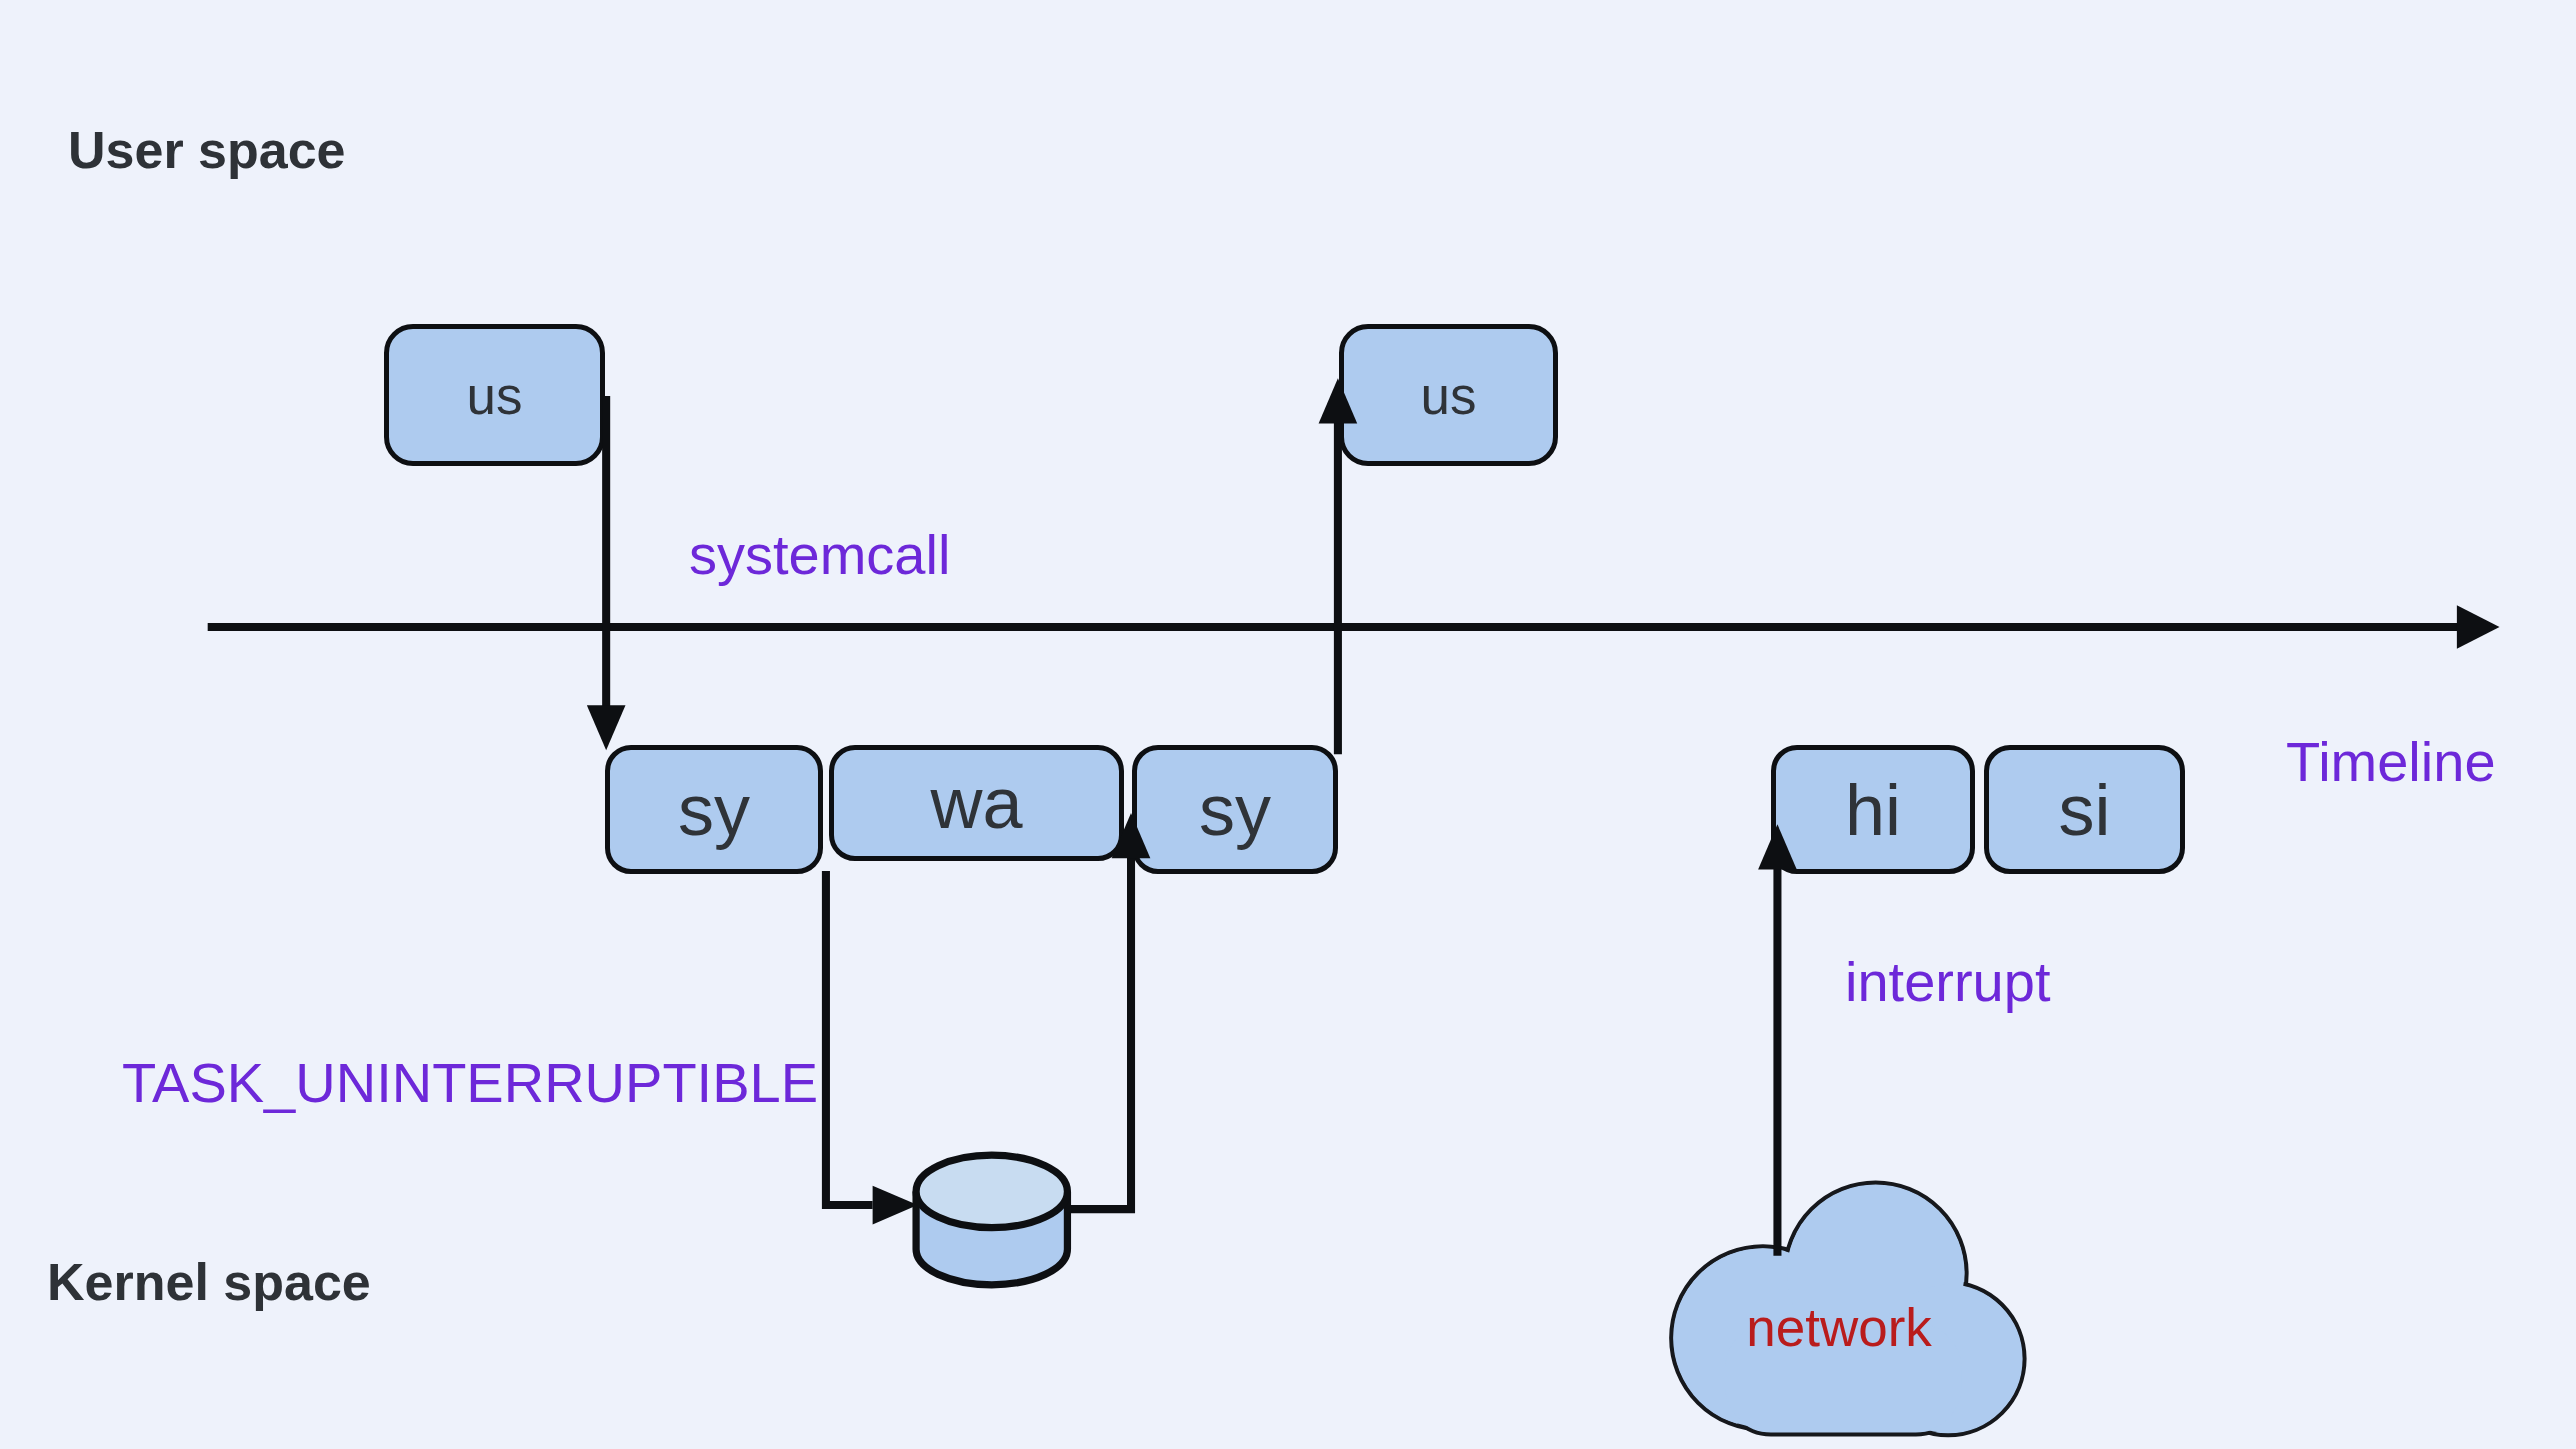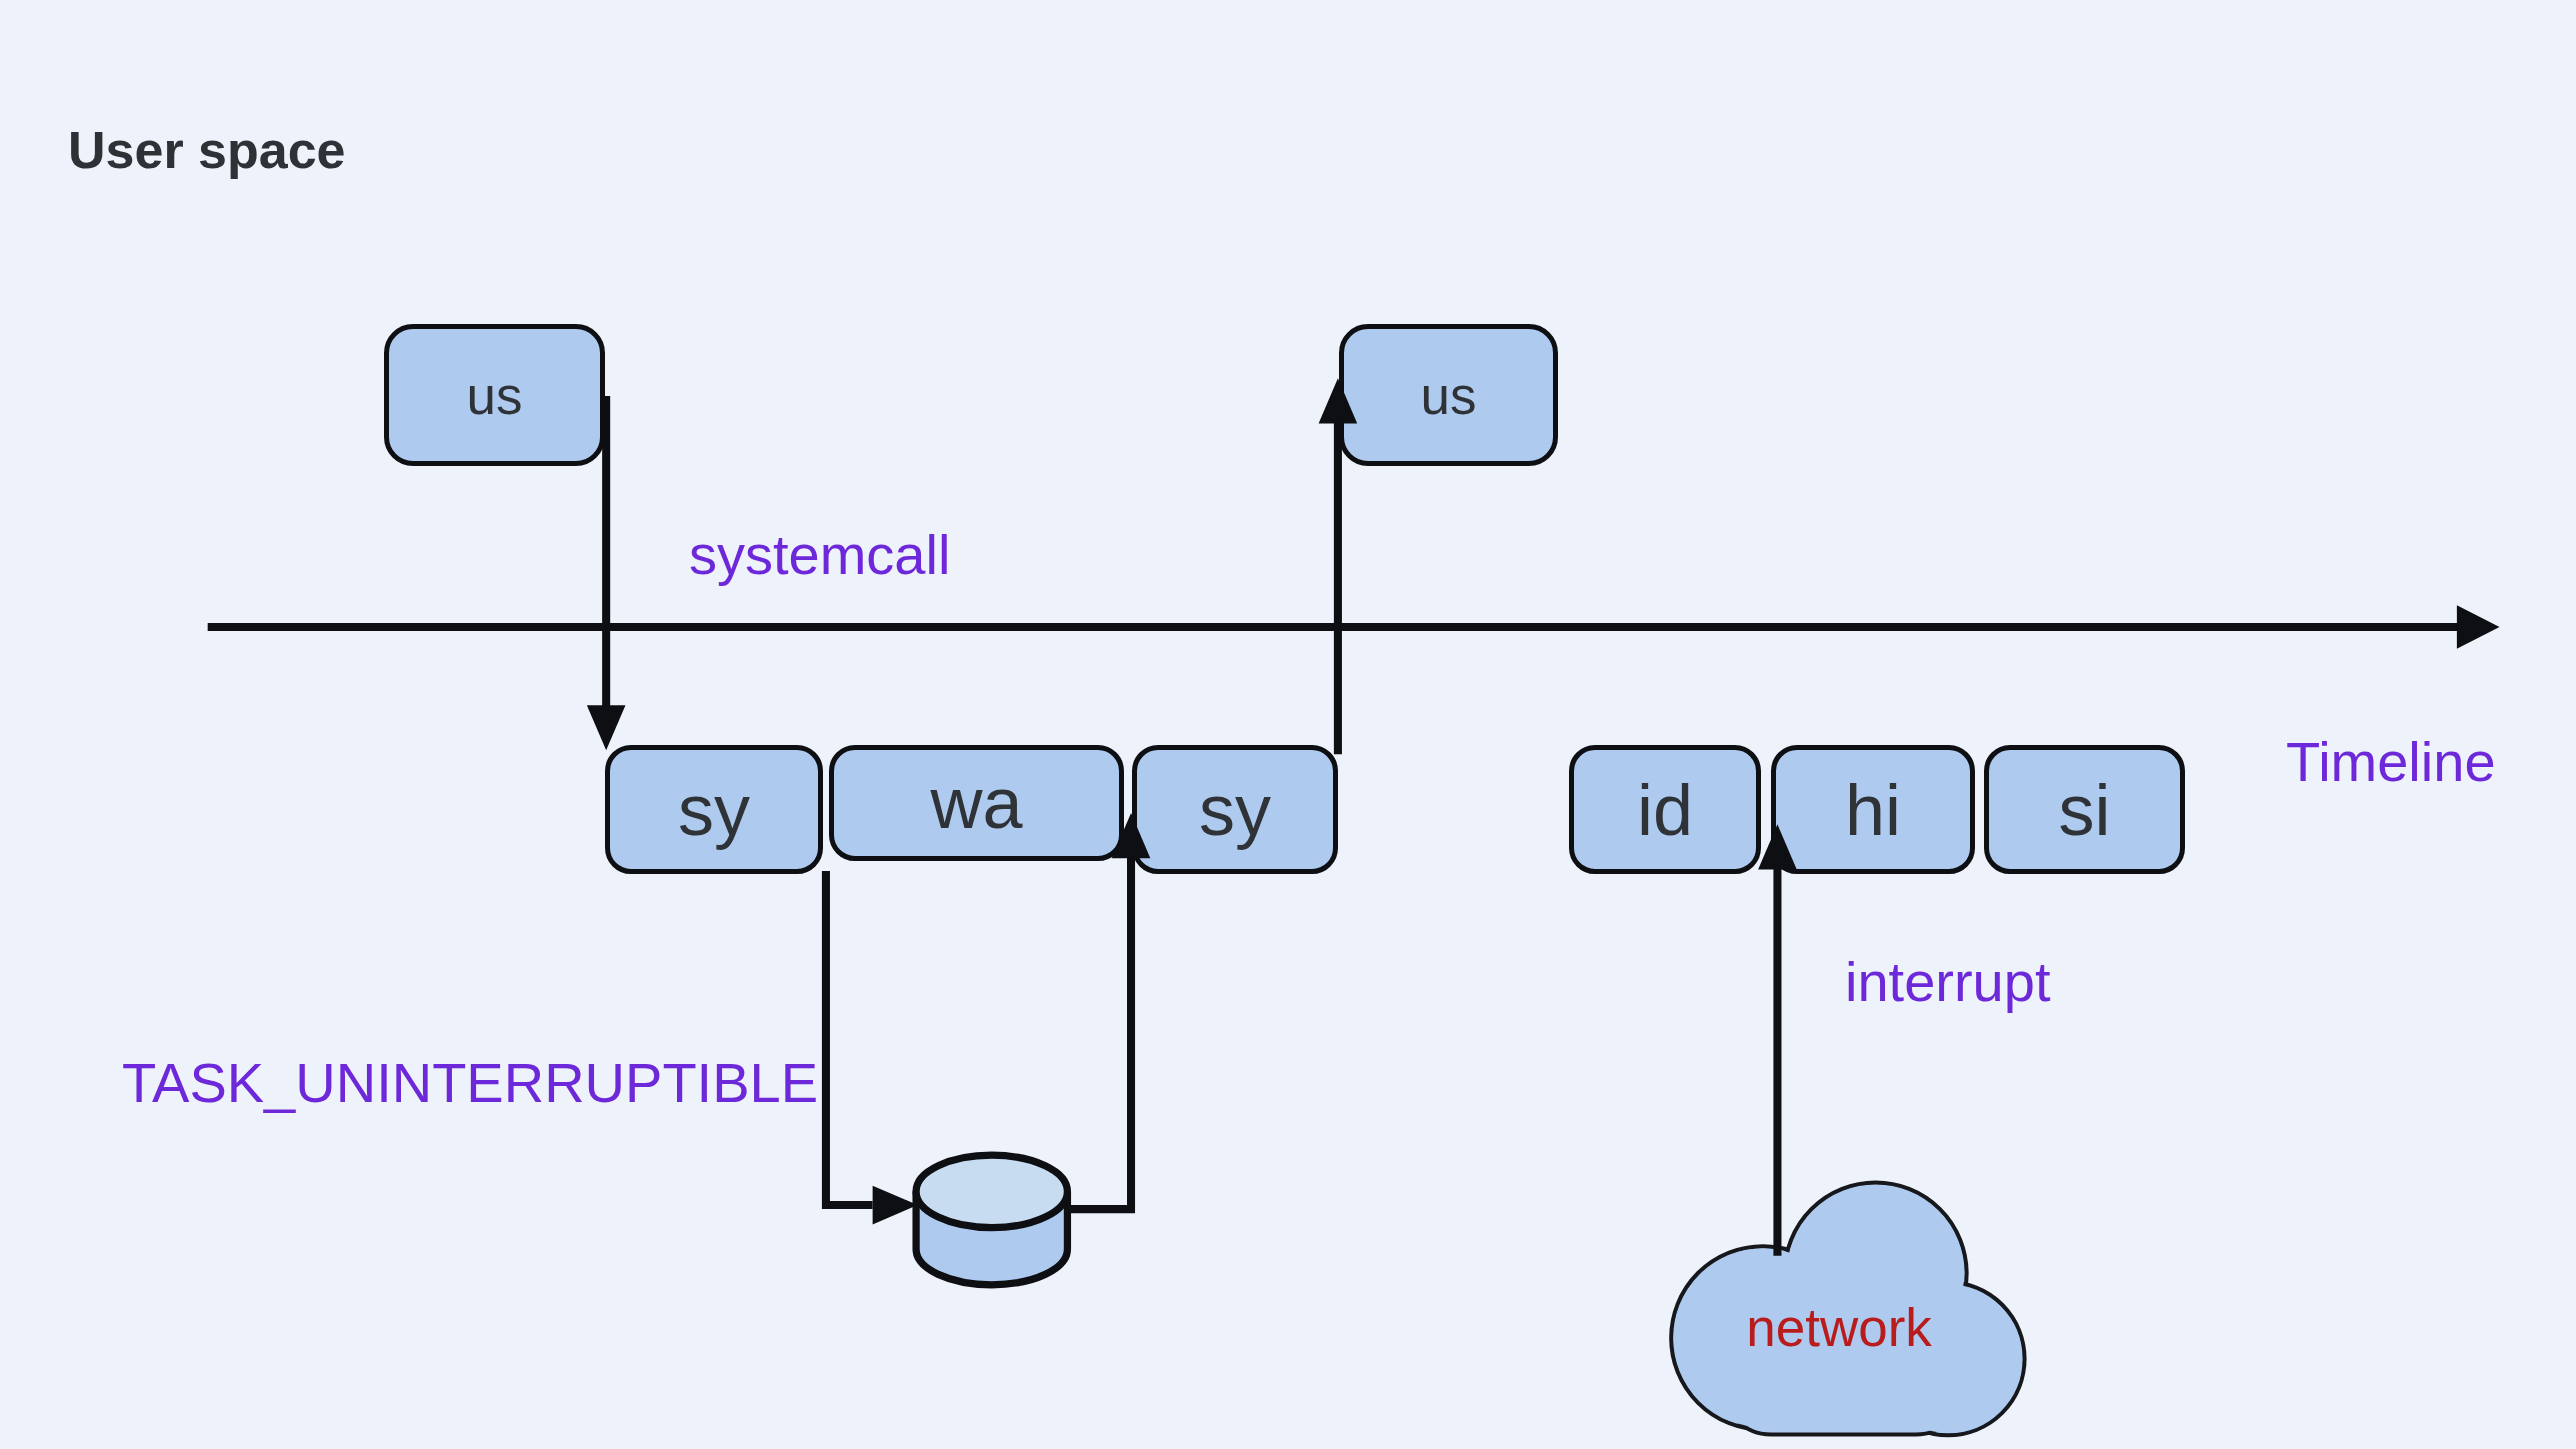--- a/index.html
+++ b/index.html
@@ -41,28 +41,28 @@
     position: absolute; left: 0; top: 0;
     pointer-events: none;
   }
 </style>
 </head>
 <body>
 
 <div class="canvas">
 
   <div class="lbl bold" style="left:68px; top:121px;">User space</div>
+  <div class="lbl bold" style="left:47px; top:1253px;">Kernel space</div>
 
   <div class="node big" style="left:384px; top:324px; width:221px; height:142px;">us</div>
   <div class="node big" style="left:1339px; top:324px; width:219px; height:142px;">us</div>
 
   <div class="node row" style="left:605px; top:745px; width:218px; height:129px;">sy</div>
   <div class="node row" style="left:829px; top:745px; width:295px; height:116px;">wa</div>
   <div class="node row" style="left:1132px; top:745px; width:206px; height:129px;">sy</div>
-  <div class="node row" style="left:1569px; top:745px; width:192px; height:129px;">id</div>
   <div class="node row" style="left:1771px; top:745px; width:204px; height:129px;">hi</div>
   <div class="node row" style="left:1984px; top:745px; width:201px; height:129px;">si</div>
 
   <svg class="overlay" width="2576" height="1449" viewBox="0 0 3200 1800">
 
     <g>
       <g fill="#AECBEF" stroke="#16181c" stroke-width="5">
         <circle cx="2190" cy="1662" r="114"></circle>
         <circle cx="2330" cy="1582" r="113"></circle>
         <circle cx="2420" cy="1688" r="95"></circle>

